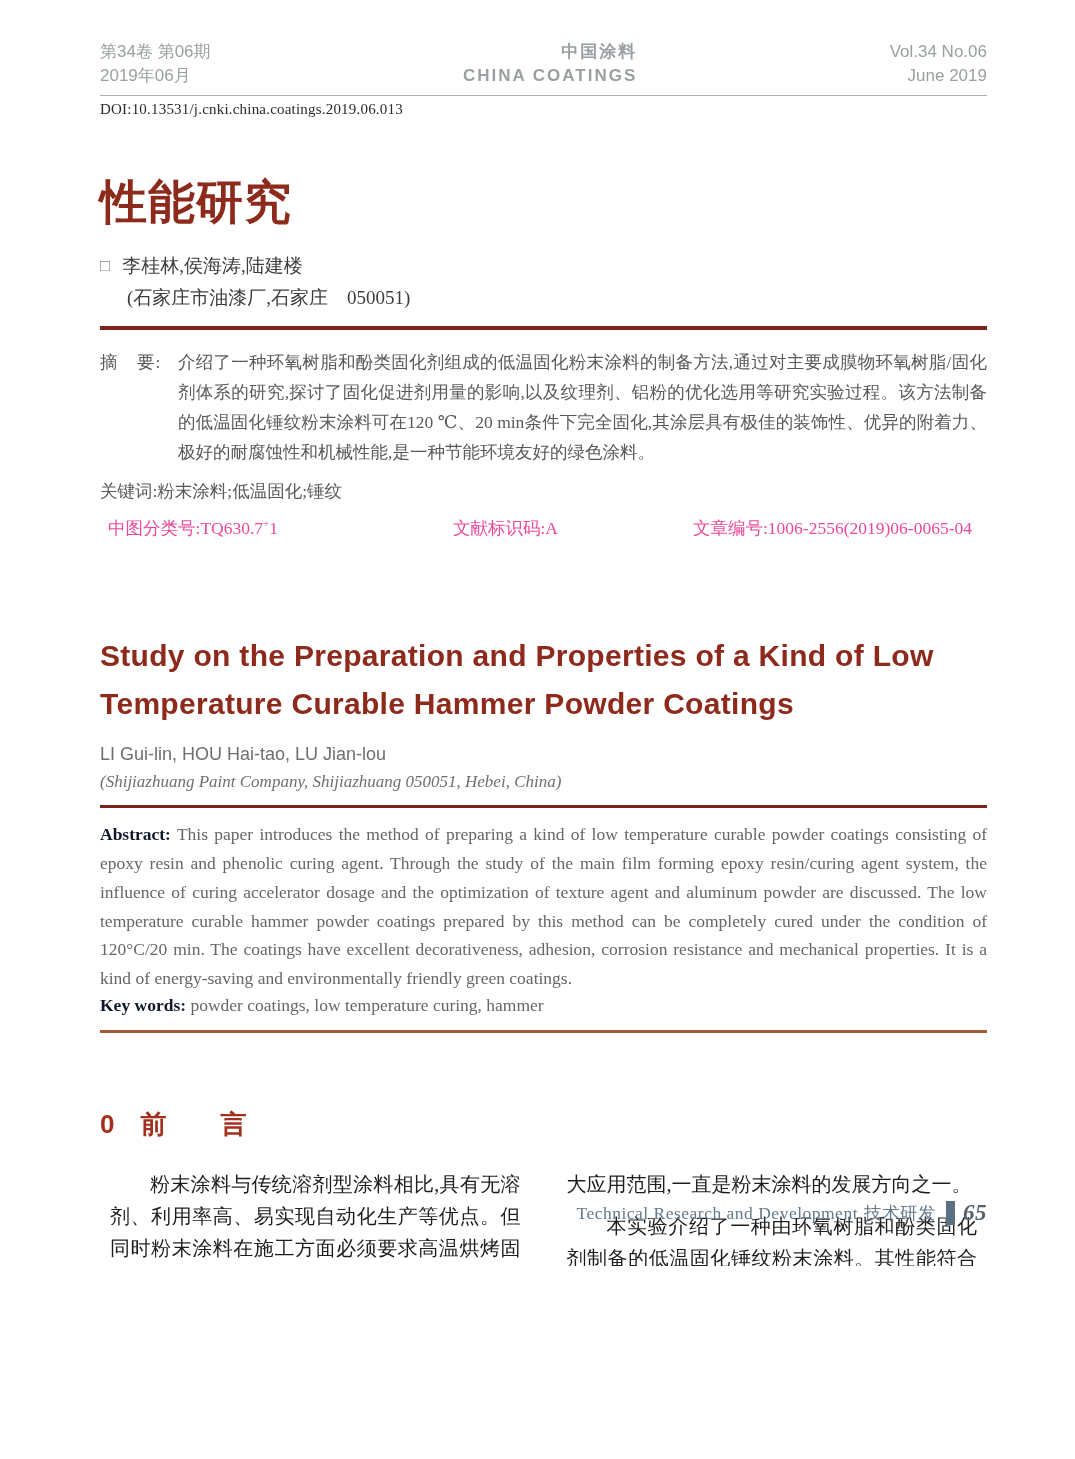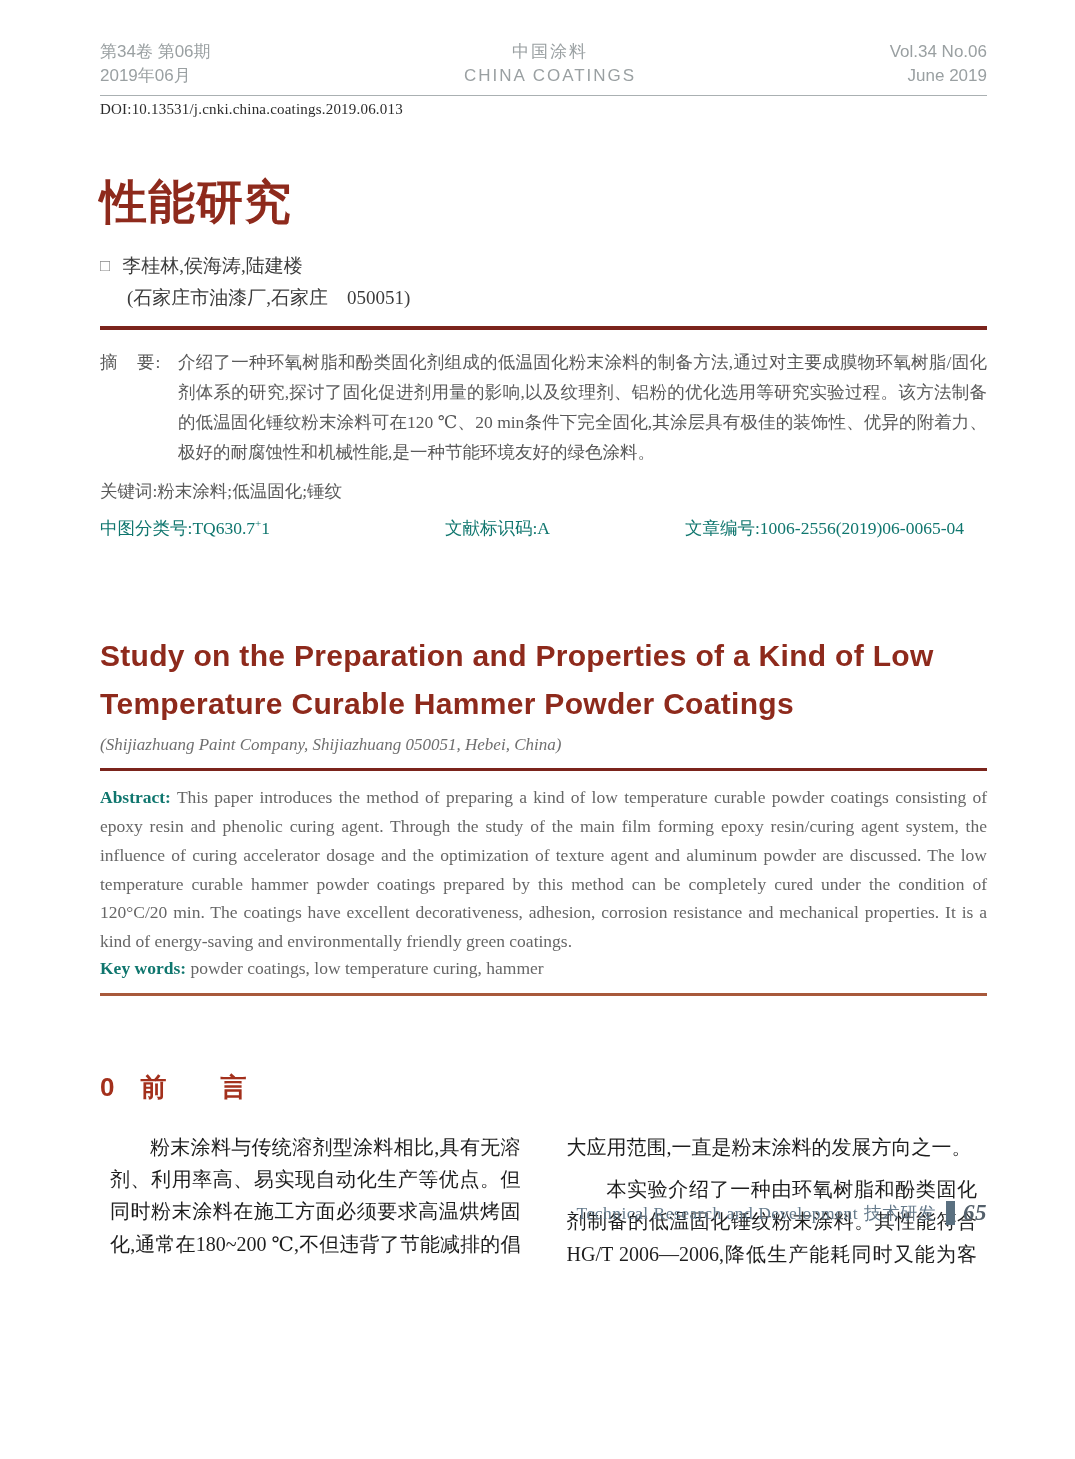--- a/index.html
+++ b/index.html
@@ -12,21 +12,21 @@
     overflow:hidden;
     font-family:"Liberation Serif","DejaVu Serif",serif;
     color:#222;
   }
   
   .jheader{
     display:flex;justify-content:space-between;align-items:flex-start;
     font-family:"Liberation Sans","DejaVu Sans",sans-serif;
     color:#9aa0a2;font-size:17px;line-height:1.42;
   }
-  .jheader .col-c{text-align:center;letter-spacing:2px;}
+  .jheader .col-c{text-align:right;letter-spacing:2px;font-weight:bold;}
   .jheader .col-r{text-align:right;}
   .header-rule{border:0;border-top:1px solid #aab0b2;margin:7px 0 0 0;}
   .doi{font-size:15px;color:#2b2b2b;margin-top:5px;letter-spacing:0.2px;}
   
   .title-cn{
     margin-top:52px;
     font-family:"Liberation Sans","DejaVu Sans",sans-serif;
     font-weight:900;
     font-size:47px;line-height:1.38;
     color:#8e2a1c;
@@ -36,39 +36,39 @@
   .author-marker{color:#8a8a8a;margin-right:12px;font-size:17px;}
   .affil-cn{margin-top:6px;font-size:19px;color:#3c3c3c;padding-left:27px;}
   .rule-thick{height:4px;background:#7b241c;border:0;margin:15px 0 0 0;}
   
   .abstract-cn{margin-top:17px;display:flex;font-size:17.5px;color:#595959;line-height:1.72;}
   .abstract-cn .label{flex:0 0 78px;white-space:nowrap;letter-spacing:1px;}
   .abstract-cn .text{flex:1;text-align:justify;word-break:break-all;}
   .kw-cn{margin-top:12px;font-size:17.5px;color:#595959;}
   .clc-row{
     margin-top:13px;display:grid;grid-template-columns:345px 240px 1fr;
-    font-size:17.5px;color:#0f766e;
+    font-size:17.5px;color:#ec4899;margin-left:8px;
   }
   .clc-row sup{font-size:11px;}
   
   .title-en{
     margin-top:92px;
     font-family:"Liberation Sans","DejaVu Sans",sans-serif;
     font-weight:bold;
     font-size:30px;line-height:1.6;
     color:#8e2a1c;
     letter-spacing:0.3px;
   }
   .authors-en{margin-top:16px;font-family:"Liberation Sans","DejaVu Sans",sans-serif;
     font-size:18px;color:#6f6f6f;}
   .affil-en{margin-top:7px;font-style:italic;font-size:17px;color:#6f6f6f;}
   .rule-med{height:3px;background:#7b241c;border:0;margin:13px 0 0 0;}
   
   .abstract-en{margin-top:12px;font-size:17.5px;color:#666;line-height:1.64;text-align:justify;}
-  .abstract-en .label,.kw-en .label{font-weight:bold;color:#0f766e;}
+  .abstract-en .label,.kw-en .label{font-weight:bold;color:#0f172a;}
   .kw-en{margin-top:2px;font-size:17.5px;color:#666;}
   .rule-light{height:3px;background:#a8593b;border:0;margin:14px 0 0 0;}
   
   .section-head{
     margin-top:74px;
     font-size:26px;font-weight:bold;color:#a3301c;
     font-family:"Liberation Sans","DejaVu Sans",sans-serif;
   }
   .section-head .num{margin-right:26px;}
   .section-head .t{letter-spacing:14px;}
@@ -127,20 +127,21 @@
   <div class="clc-row">
     <span><span>中图分类号:</span><span>TQ630.7</span><sup>+</sup><span>1</span></span>
     <span>文献标识码:A</span>
     <span>文章编号:1006-2556(2019)06-0065-04</span>
   </div>
 
   <div class="title-en">
     <div>Study on the Preparation and Properties of a Kind of Low</div>
     <div>Temperature Curable Hammer Powder Coatings</div>
   </div>
+  <div class="authors-en">LI Gui-lin, HOU Hai-tao, LU Jian-lou</div>
   <div class="affil-en">(Shijiazhuang Paint Company, Shijiazhuang 050051, Hebei, China)</div>
 
   <hr class="rule-med">
 
   <div class="abstract-en">
     <span class="label">Abstract:</span><span> This paper introduces the method of preparing a kind of low temperature curable powder coatings consisting of epoxy resin and phenolic curing agent. Through the study of the main film forming epoxy resin/curing agent system, the influence of curing accelerator dosage and the optimization of texture agent and aluminum powder are discussed. The low temperature curable hammer powder coatings prepared by this method can be completely cured under the condition of 120°C/20 min. The coatings have excellent decorativeness, adhesion, corrosion resistance and mechanical properties. It is a kind of energy-saving and environmentally friendly green coatings.</span>
   </div>
   <div class="kw-en">
     <span class="label">Key words:</span><span> powder coatings, low temperature curing, hammer</span>
   </div>

